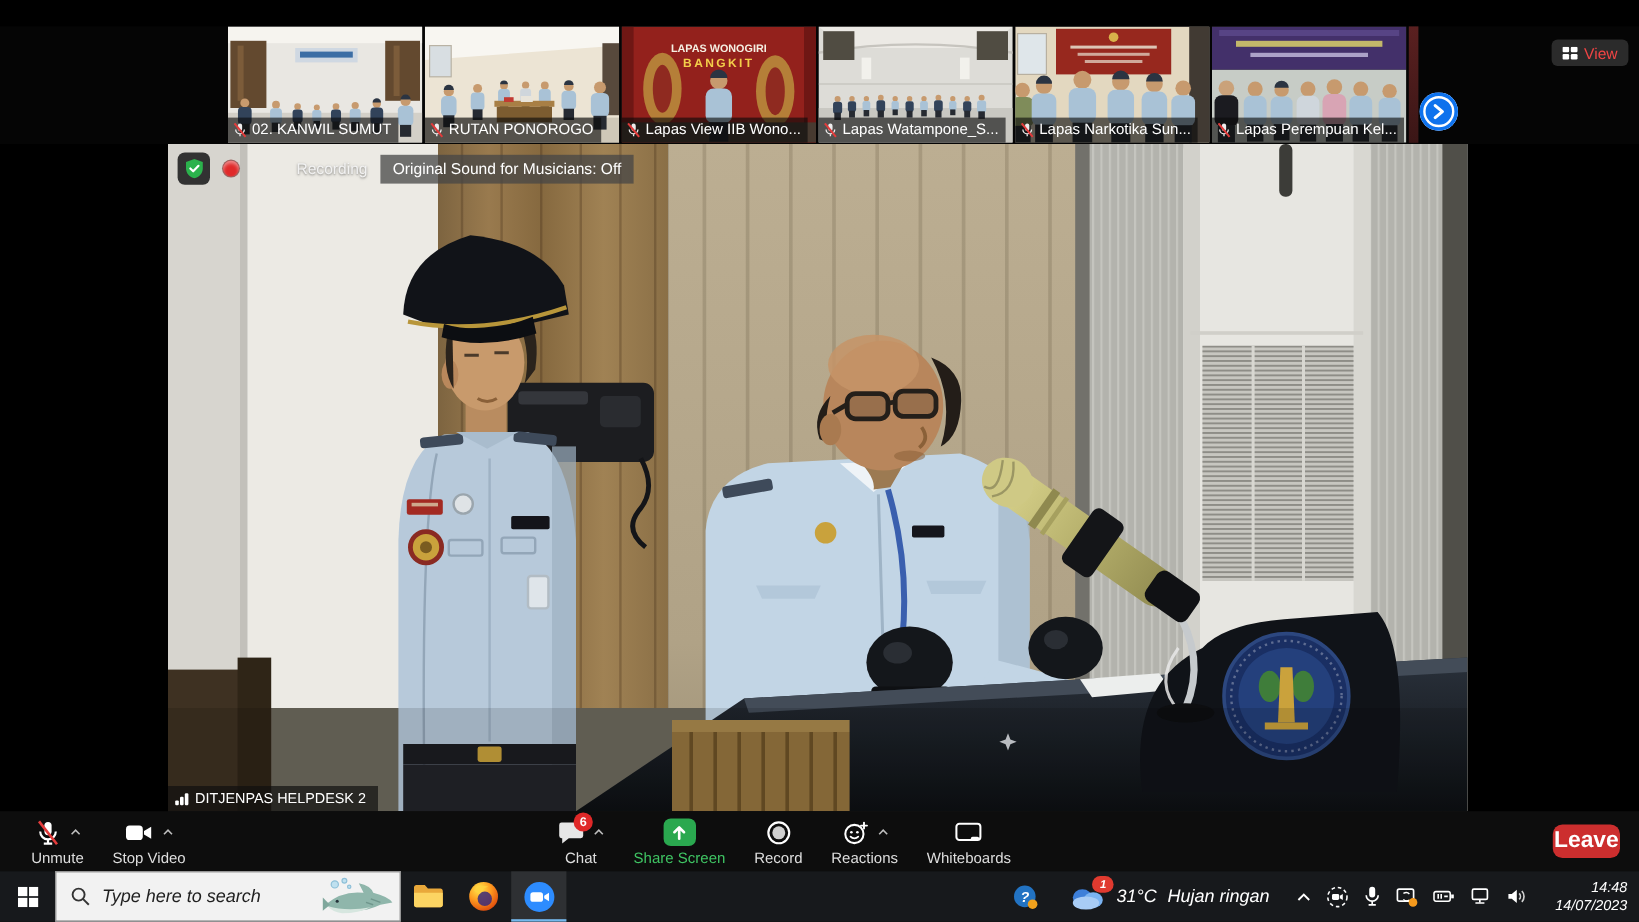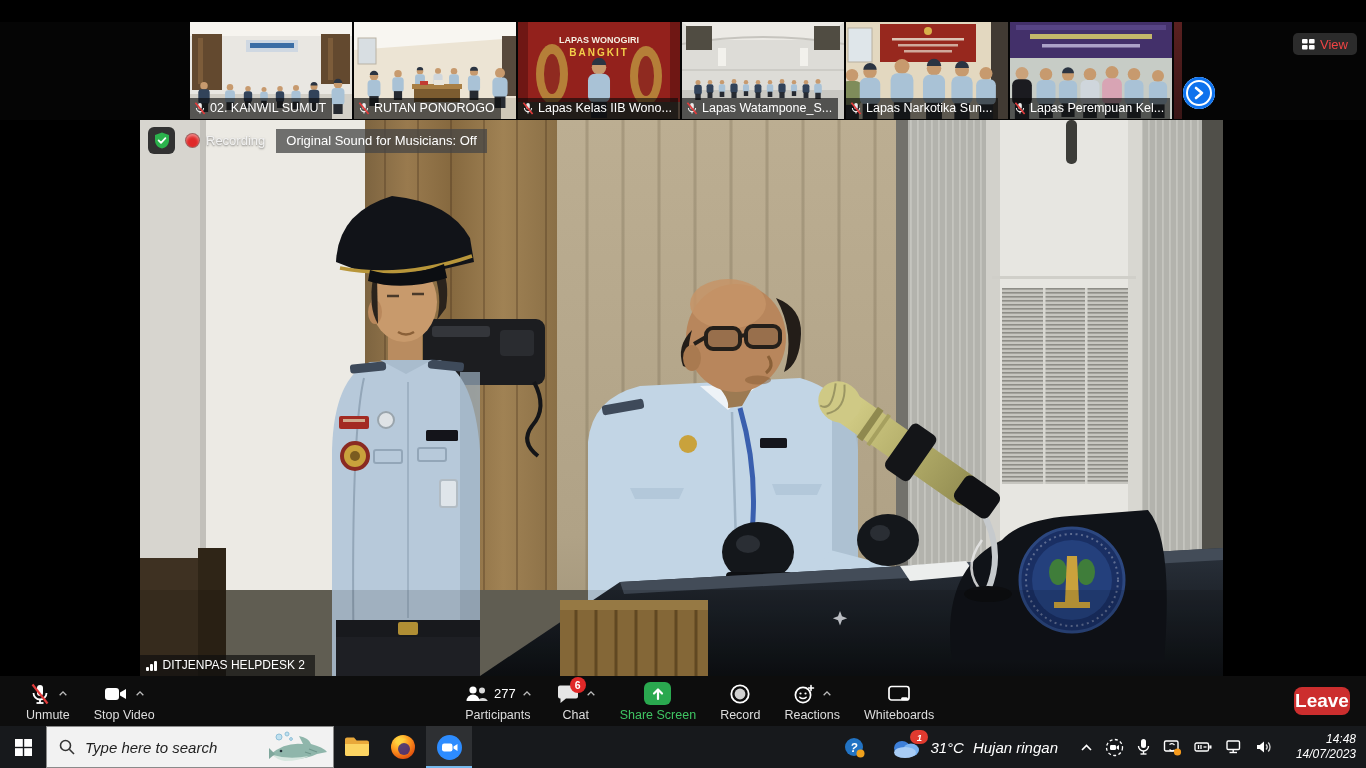--- a/index.html
+++ b/index.html
@@ -33,21 +33,21 @@
 
   
   .stage{position:absolute;top:120px;left:0;width:1366px;height:556px;background:#000;}
   .video{position:absolute;left:140px;top:0;width:1083px;height:556px;background:#777;overflow:hidden;}
   .video > svg{position:absolute;inset:0;width:100%;height:100%;}
   .video-topbar{position:absolute;top:7px;left:8px;display:flex;align-items:center;gap:11px;}
   .shield-chip{width:27px;height:27px;border-radius:6px;background:#323232;display:flex;align-items:center;justify-content:center;}
   .rec-group{display:flex;align-items:center;gap:7px;}
   .rec-dot{width:13px;height:13px;border-radius:50%;background:var(--recording-red,#E02A2A);
     box-shadow:inset 0 2px 3px rgba(255,255,255,.45),0 0 0 1px rgba(120,20,20,.6);}
-  .rec-label{color:#f2f2f2;font-size:13px;text-shadow:0 1px 2px rgba(0,0,0,.5);}
+  .rec-label{color:#f2f2f2;font-size:13px;text-shadow:0 1px 2px rgba(0,0,0,.5);padding-left:41px;}
   .sound-badge{background:rgba(70,70,70,.75);color:#fff;font-size:13px;padding:4px 10px 5px;}
   .name-tag{position:absolute;left:0;bottom:0;background:rgba(15,15,15,.68);color:#fff;font-size:12px;
     display:flex;align-items:center;gap:6px;padding:3px 10px 4px 6px;}
   .audio-bars{display:flex;align-items:flex-end;gap:1.5px;height:11px;}
   .audio-bars i{display:block;width:2.5px;background:#fff;border-radius:1px;}
   .audio-bars i:nth-child(1){height:4px;}.audio-bars i:nth-child(2){height:7px;}.audio-bars i:nth-child(3){height:10px;}
 
   
   .toolbar{position:absolute;top:676px;left:0;width:1366px;height:50px;background:#0d0d0d;}
   .tb-left{position:absolute;left:14px;top:0;height:50px;display:flex;}
@@ -212,21 +212,21 @@
             <rect x="69.98" y="51.775" width="22.04" height="29" rx="6.611999999999999" fill="#a9c2d6"></rect>
             <rect x="73.0656" y="79.775" width="15.868799999999998" height="16.224999999999994" fill="#1c1f26"></rect>
           </svg>
     <div class="thumb-label">
       <svg width="12" height="13" viewBox="0 0 12 13">
         <rect x="4.2" y="1" width="3.6" height="6.2" rx="1.8" fill="#ececec"></rect>
         <path d="M2.4 6a3.6 3.6 0 0 0 7.2 0" stroke="#ececec" stroke-width="1.1" fill="none"></path>
         <line x1="6" y1="9.8" x2="6" y2="11.6" stroke="#ececec" stroke-width="1.1"></line>
         <line x1="1.4" y1="0.8" x2="10.6" y2="12" stroke="#e23b3b" stroke-width="1.7"></line>
       </svg>
-      <span class="thumb-name">Lapas Kelas IIB Wono...</span>
+      <span class="thumb-name">Lapas View IIB Wono...</span>
     </div>
   </div>
 
   <div class="thumb">
     <svg class="scene" viewBox="0 0 162 97" preserveAspectRatio="none">
             <rect width="162" height="97" fill="#dddcd7"></rect>
             <polygon points="0,0 162,0 138,18 24,18" fill="#eceae5"></polygon>
             <path d="M0 22 Q81 8 162 22" stroke="#c6c4be" fill="none" stroke-width="2"></path>
             <rect x="4" y="4" width="26" height="24" fill="#504c42"></rect>
             <rect x="132" y="4" width="26" height="24" fill="#504c42"></rect>
@@ -646,35 +646,20 @@
           </svg>
           <svg class="chev" viewBox="0 0 12 8">
               <path d="M2 6l4-4 4 4" stroke="#bdbdbd" stroke-width="1.6" fill="none"></path>
             </svg>
         </div>
         <span class="lbl">Stop Video</span>
       </div>
     </div>
 
     <div class="tb-center">
-      <div class="tb-item">
-        <div class="ic">
-          <svg width="26" height="24" viewBox="0 0 26 24">
-            <circle cx="9" cy="8" r="3.6" fill="#fff"></circle>
-              <path d="M2.5 19a6.5 6.5 0 0 1 13 0z" fill="#fff"></path>
-            <circle cx="18" cy="8.6" r="3" fill="#fff" opacity=".85"></circle>
-              <path d="M13.8 19a5.6 5.6 0 0 1 10 0z" fill="#fff" opacity=".85"></path>
-          </svg>
-          <span class="count">277</span>
-          <svg class="chev" viewBox="0 0 12 8">
-              <path d="M2 6l4-4 4 4" stroke="#bdbdbd" stroke-width="1.6" fill="none"></path>
-            </svg>
-        </div>
-        <span class="lbl">Participants</span>
-      </div>
 
       <div class="tb-item">
         <div class="ic">
           <svg width="24" height="24" viewBox="0 0 24 24">
             <path d="M4 3.5h16a2 2 0 0 1 2 2v9a2 2 0 0 1-2 2H10l-5.5 4.5v-4.5H4a2 2 0 0 1-2-2v-9a2 2 0 0 1 2-2z" fill="#e6e6e6"></path>
           </svg>
           <svg class="chev" viewBox="0 0 12 8">
               <path d="M2 6l4-4 4 4" stroke="#bdbdbd" stroke-width="1.6" fill="none"></path>
             </svg>
         </div>

